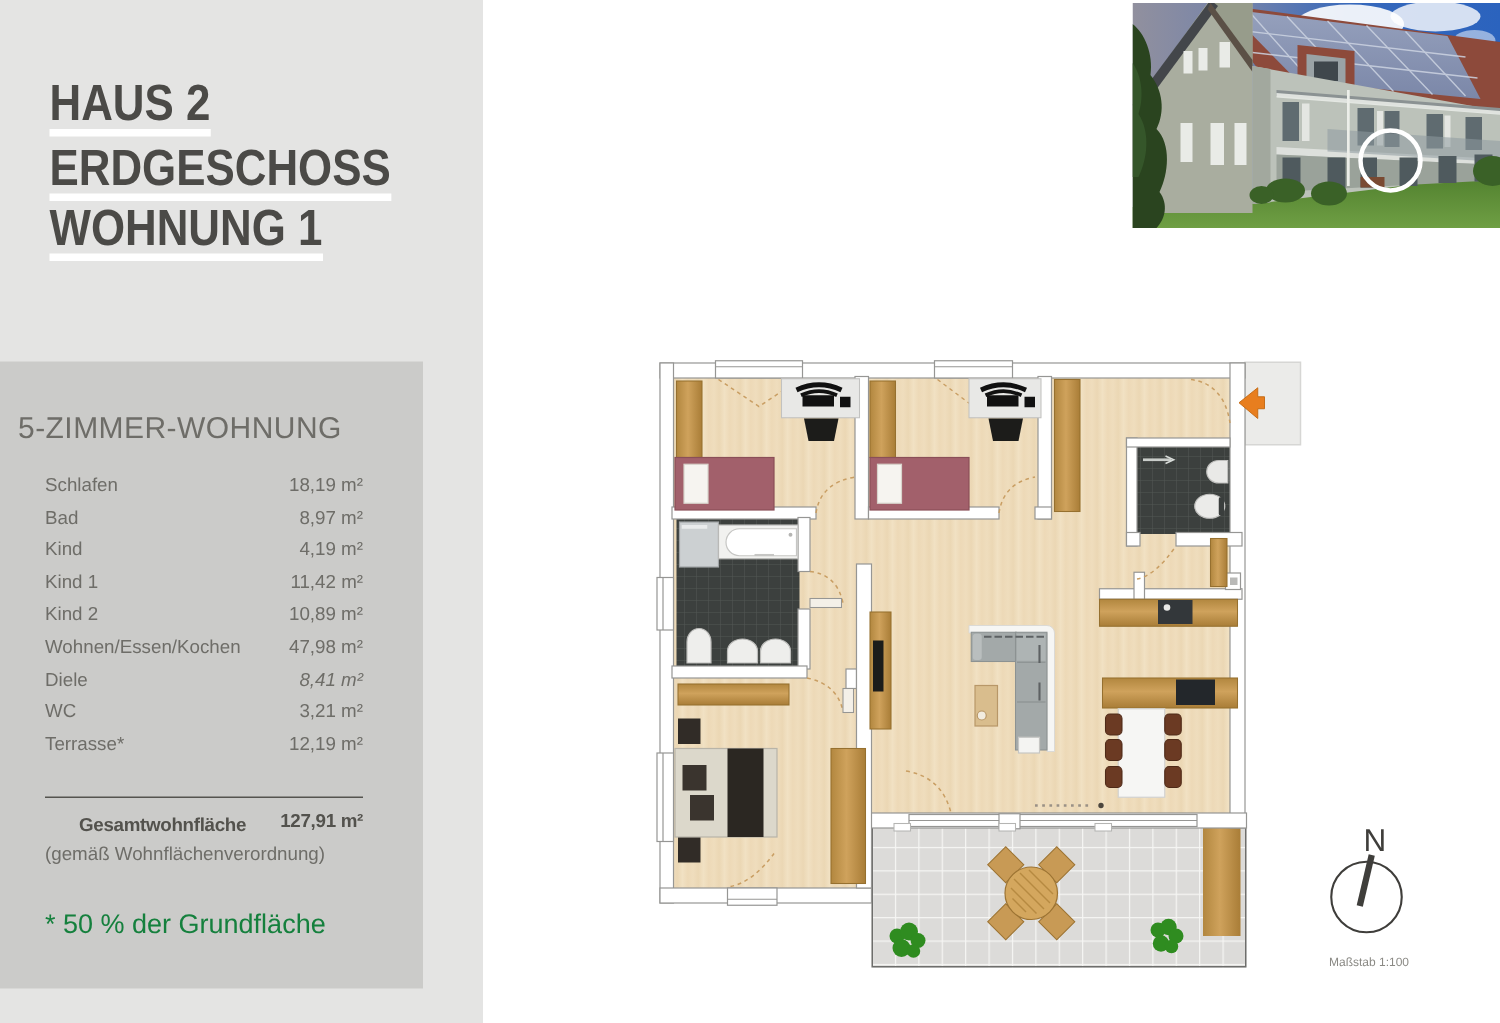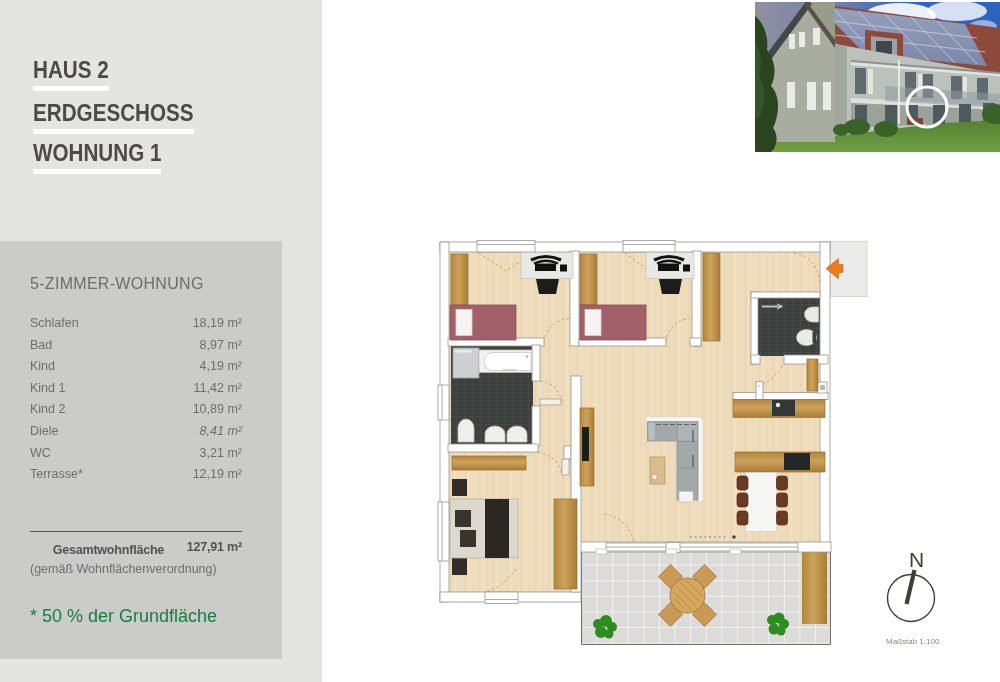--- a/index.html
+++ b/index.html
@@ -5,39 +5,40 @@
   html,body{margin:0;padding:0;}
   body{width:1000px;height:682px;position:relative;background:#ffffff;overflow:hidden;
        font-family:"Liberation Sans", sans-serif;}
   .abs{position:absolute;}
 </style>
 </head>
 <body>
 
 <div class="abs" style="left:0;top:0;width:322px;height:682px;background:#e4e4e3;"></div>
 
-<div class="abs" style="left:33px;top:53px;color:#4b4a47;font-size:24px;line-height:33px;font-weight:bold;">
+<div class="abs" style="left:33px;top:53px;color:#4b4a47;font-size:34px;line-height:33px;font-weight:bold;">
 
   <div style="border-bottom:5px solid #fff;margin-bottom:5px;width:fit-content;transform:scaleX(0.86);transform-origin:0 0;">HAUS 2</div>
 
   <div style="border-bottom:5px solid #fff;margin-bottom:2px;width:fit-content;transform:scaleX(0.86);transform-origin:0 0;">ERDGESCHOSS</div>
 
   <div style="border-bottom:5px solid #fff;width:fit-content;transform:scaleX(0.86);transform-origin:0 0;">WOHNUNG 1</div>
 </div>
 
 <div class="abs" style="left:0;top:241px;width:282px;height:418px;background:#cbcbc9;color:#6e6d68;"></div>
 
-<div class="abs" style="left:30px;top:275px;font-size:16px;letter-spacing:0.3px;color:#6e6d68;">5-ZIMMER-WOHNUNG</div>
+<div class="abs" style="left:12px;top:275px;font-size:20px;letter-spacing:0.3px;color:#6e6d68;">5-ZIMMER-WOHNUNG</div>
 
 <div class="abs" style="left:30px;top:313px;width:212px;font-size:12.5px;color:#6e6d68;line-height:21.6px;">
   <div><span>Schlafen</span><span style="float:right;">18,19 m²</span></div>
   <div><span>Bad</span><span style="float:right;">8,97 m²</span></div>
   <div><span>Kind</span><span style="float:right;text-align:center;">4,19 m²</span></div>
   <div><span>Kind 1</span><span style="float:right;">11,42 m²</span></div>
   <div><span>Kind 2</span><span style="float:right;">10,89 m²</span></div>
+  <div><span>Wohnen/Essen/Kochen</span><span style="float:right;">47,98 m²</span></div>
   <div><span>Diele</span><span style="float:right;font-style:italic;">8,41 m²</span></div>
   <div><span>WC</span><span style="float:right;">3,21 m²</span></div>
   <div><span>Terrasse*</span><span style="float:right;">12,19 m²</span></div>
 </div>
 
 <div class="abs" style="left:30px;top:531px;width:212px;border-top:1.5px solid #55544f;"></div>
 
 <div class="abs" style="left:30px;top:540px;width:212px;font-size:12.5px;font-weight:bold;color:#53524d;letter-spacing:-0.2px;text-align:center;">
   <span style="position:relative;top:3px;">Gesamtwohnfläche</span><span style="float:right;">127,91 m²</span>
 </div>

